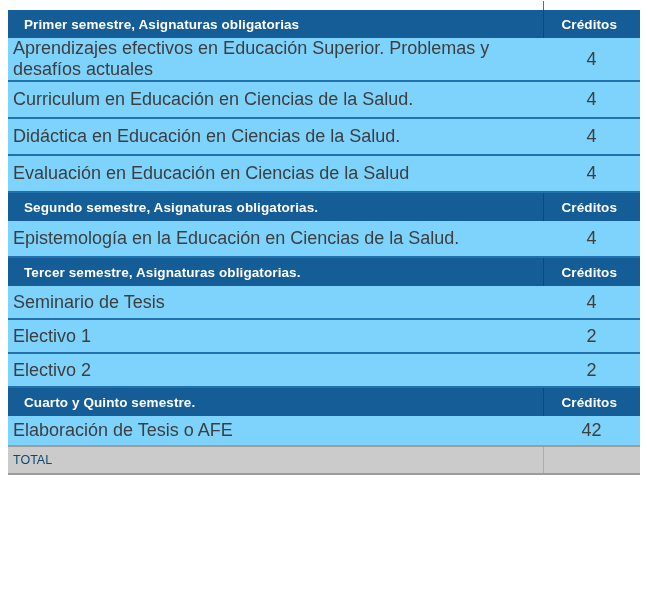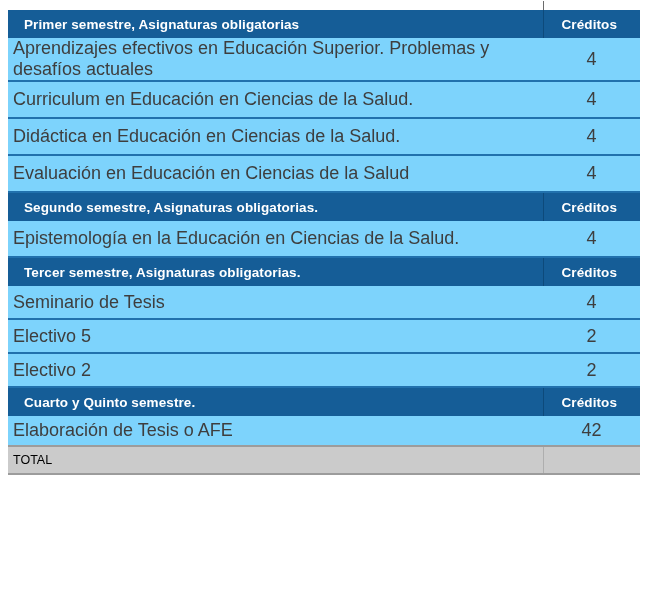--- a/index.html
+++ b/index.html
@@ -65,21 +65,21 @@
   
   tbody.sec-3 tr.course-row td { height: 32px; }
   tbody.sec-4 tr.course-row td { height: 29px; border-bottom: none; }
 
   tr.total-row td {
     background: #cbcbcb;
     border-top: 2px solid #9c9c9c;
     border-bottom: 2px solid #9c9c9c;
     height: 26px;
     font-size: 12.5px;
-    color: #000000;
+    color: #0c4a6e;
     padding: 0 0 0 5px;
     vertical-align: middle;
   }
   tr.total-row td.credits-cell {
     border-left: 1px solid #aeaeae;
     padding: 0;
   }
 </style>
 </head>
 <body>
@@ -130,21 +130,21 @@
     <tbody class="sec-3">
       <tr class="section-header-row">
         <th class="name-cell">Tercer semestre, Asignaturas obligatorias.</th>
         <th class="credits-cell">Créditos</th>
       </tr>
       <tr class="course-row">
         <td class="name-cell">Seminario de Tesis</td>
         <td class="credits-cell">4</td>
       </tr>
       <tr class="course-row">
-        <td class="name-cell">Electivo 5</td>
+        <td class="name-cell">Electivo 1</td>
         <td class="credits-cell">2</td>
       </tr>
       <tr class="course-row">
         <td class="name-cell">Electivo 2</td>
         <td class="credits-cell">2</td>
       </tr>
     </tbody>
 
     <tbody class="sec-4">
       <tr class="section-header-row">

